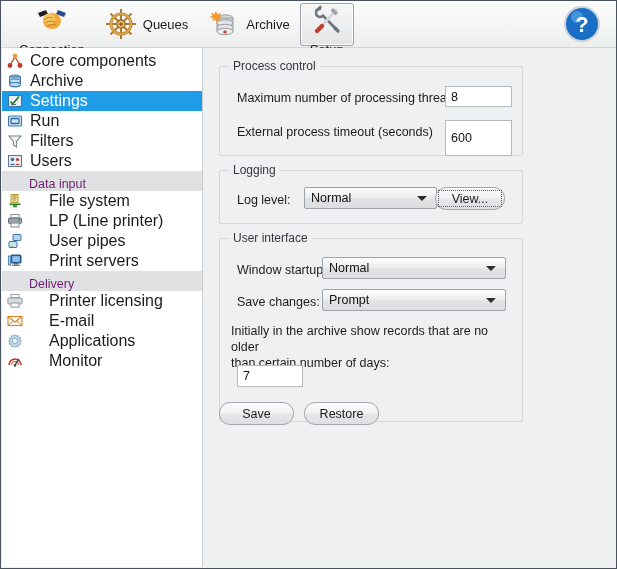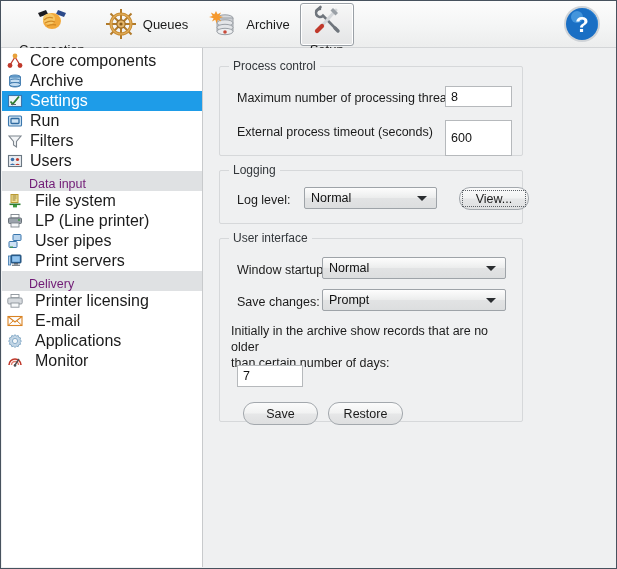--- a/index.html
+++ b/index.html
@@ -95,21 +95,21 @@
     background: #1e9ce8;
     color: #ffffff;
   }
   .side-row.group {
     background: #dfe1e3;
     color: #701a75;
     padding-left: 27px;
     font-size: 12.5px;
     align-items: flex-end;
   }
-  .side-row.child { padding-left: 5px; }
+  .side-row.child { padding-left: 5px; gap: 14px; }
   .side-row.child .s-ico { margin-right: 7px; }
   .side-row.child .s-lbl { padding-left: 5px; }
 
   
   .content {
     position: absolute;
     left: 202px; top: 47px;
     right: 1px; bottom: 1px;
     background: #eff0f1;
   }
@@ -177,21 +177,20 @@
     background: linear-gradient(to bottom,#fbfbfb 0%,#f1f2f2 48%,#e6e7e8 52%,#dedfe0 100%);
     border: 1px solid #a3a8ad;
     border-radius: 11px;
     font-family: "Liberation Sans", sans-serif;
     font-size: 12.5px;
     color: #1b1b1b;
     display: flex;
     align-items: center;
     justify-content: center;
     cursor: default;
-    margin-left: 24px;
   }
   .btn.focus-dots .inner {
     position: absolute;
     left: 2px; right: 2px; top: 2px; bottom: 2px;
     border: 1px dotted #5c6166;
   }
 
   .multiline {
     position: absolute;
     font-size: 12.5px;

